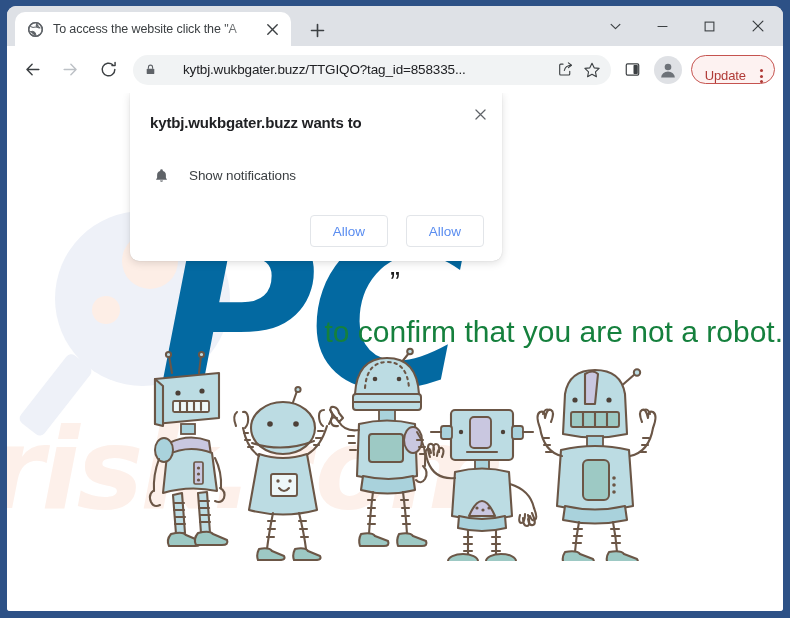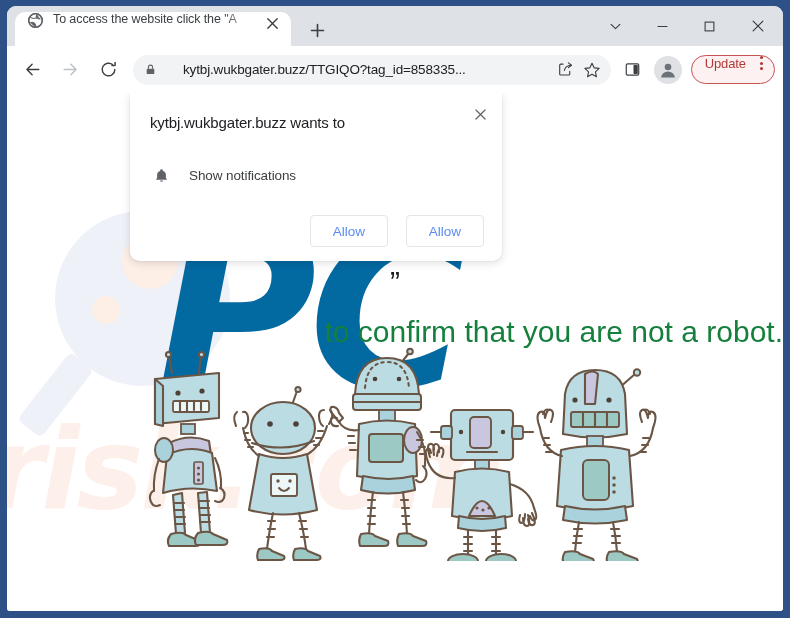--- a/index.html
+++ b/index.html
@@ -30,21 +30,21 @@
     position: relative;
     height: 40px;
     background: #dee1e6;
   }
   .tab {
     position: absolute;
     left: 8px; top: 6px;
     width: 276px; height: 34px;
     background: #ffffff;
     border-radius: 10px 10px 0 0;
-    display: flex; 
+    display: flex; align-items: center;
     padding: 0 8px 0 12px;
   }
   .tab-favicon {
     width: 17px; height: 17px;
     flex: 0 0 17px;
     margin-right: 9px;
   }
   .tab-title {
     flex: 1 1 auto;
     font-size: 12.5px;
@@ -135,21 +135,21 @@
   }
   .avatar-btn {
     width: 28px; height: 28px;
     flex: 0 0 28px;
     border-radius: 50%;
     background: #dfe1e5;
     display: flex; align-items: center; justify-content: center;
     margin-left: 6px;
   }
   .update-btn {
-    display: flex; align-items: flex-start;
+    display: flex; align-items: flex-end;
     height: 29px;
     margin-left: 9px;
     padding: 0 5px 0 13px;
     border: 1px solid #c5534f;
     border-radius: 15px;
     background: #fdf2f1;
     flex: 0 0 auto;
   }
   .update-label {
     font-size: 13px;
@@ -262,20 +262,21 @@
     right: 9px; top: 8px;
     width: 26px; height: 26px;
     display: flex; align-items: center; justify-content: center;
     border-radius: 50%;
   }
   .perm-title {
     font-size: 15px;
     color: #202124;
     padding: 5px 34px 0 2px;
     letter-spacing: -0.15px;
+    font-weight: bold;
   }
   .perm-row {
     display: flex; align-items: center;
     margin-top: 36px;
     padding-left: 2px;
   }
   .perm-bell {
     width: 22px; flex: 0 0 22px;
     display: flex; align-items: center; justify-content: center;
     margin-right: 17px;

